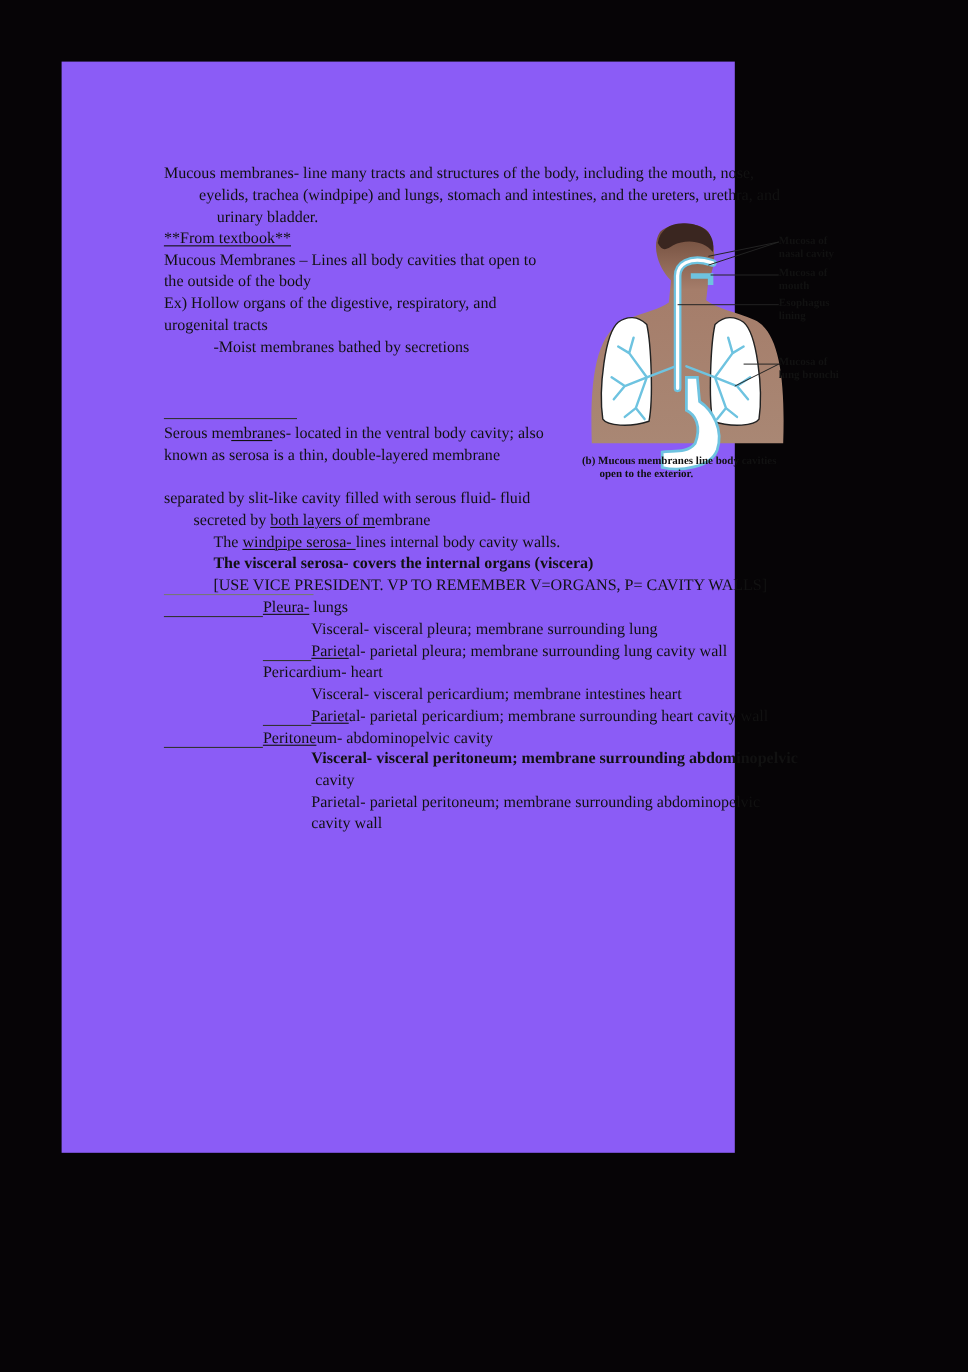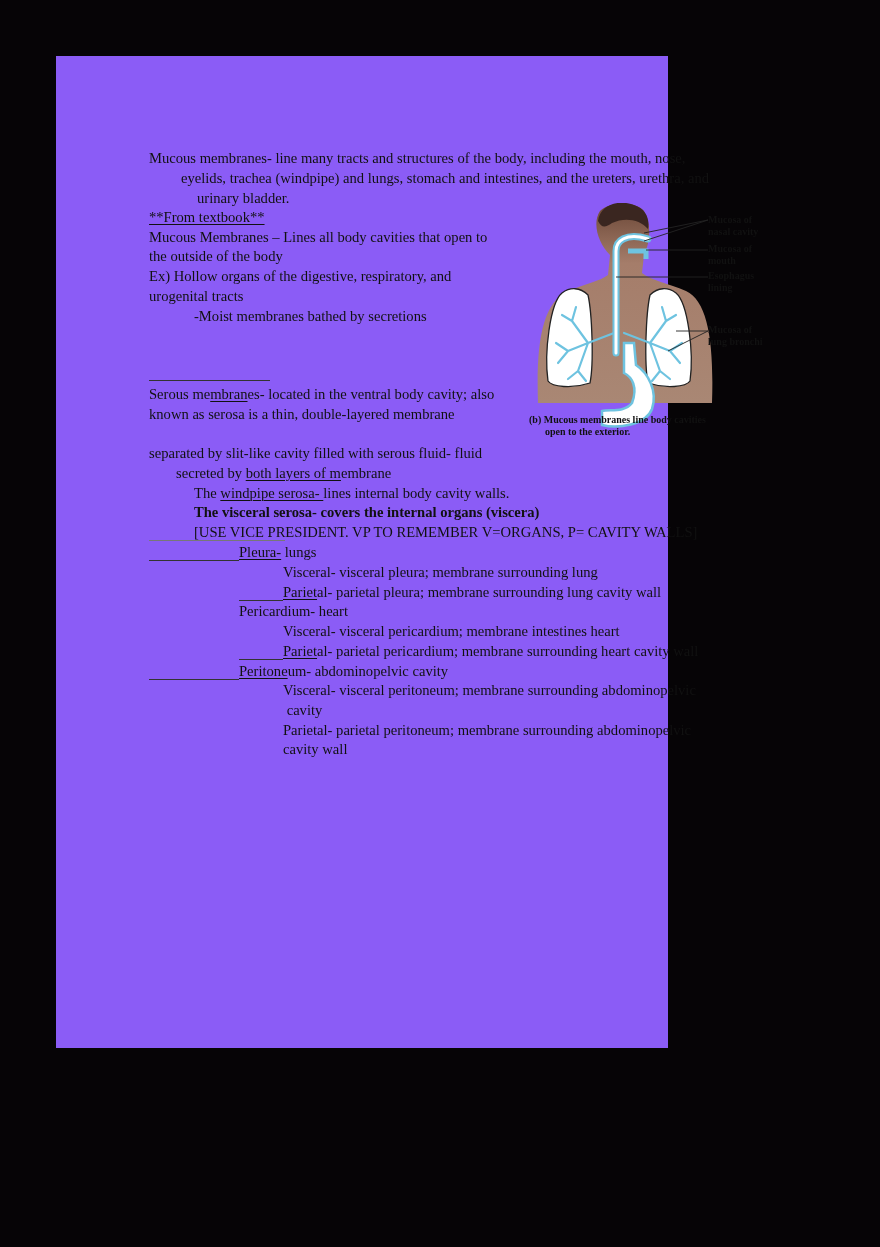--- a/index.html
+++ b/index.html
@@ -48,21 +48,21 @@
   <div class="rule" style="left:183px;top:544px;width:44px;"></div>
   <div class="txt" style="left:227px;top:527px;"><span class="u">Pariet</span><span>al- parietal pleura; membrane surrounding lung cavity wall</span></div>
 
   <div class="txt" style="left:183px;top:546px;">Pericardium- heart</div>
   <div class="txt" style="left:227px;top:566px;">Visceral- visceral pericardium; membrane intestines heart</div>
   <div class="rule" style="left:183px;top:603px;width:44px;"></div>
   <div class="txt" style="left:227px;top:586px;"><span class="u">Pariet</span><span>al- parietal pericardium; membrane surrounding heart cavity wall</span></div>
 
   <div class="rule" style="left:93px;top:623px;width:90px;"></div>
   <div class="txt" style="left:183px;top:606px;"><span class="u">Peritone</span><span>um- abdominopelvic cavity</span></div>
-  <div class="txt" style="left:227px;top:625px;">Visceral- visceral peritoneum; membrane surrounding abdominopelvic</div>
+  <div class="txt" style="left:227px;top:625px;font-weight:bold;">Visceral- visceral peritoneum; membrane surrounding abdominopelvic</div>
   <div class="txt" style="left:227px;top:645px;white-space:pre;"> cavity</div>
   <div class="txt" style="left:227px;top:665px;">Parietal- parietal peritoneum; membrane surrounding abdominopelvic</div>
   <div class="txt" style="left:227px;top:684px;">cavity wall</div>
 
   <div class="fig">
     <svg width="246" height="240" viewBox="0 0 246 240">
       <defs>
         <linearGradient id="skin" x1="0" y1="0" x2="0" y2="1">
           <stop offset="0" stop-color="#6a4636"></stop>
           <stop offset="0.3" stop-color="#a57d6a"></stop>

